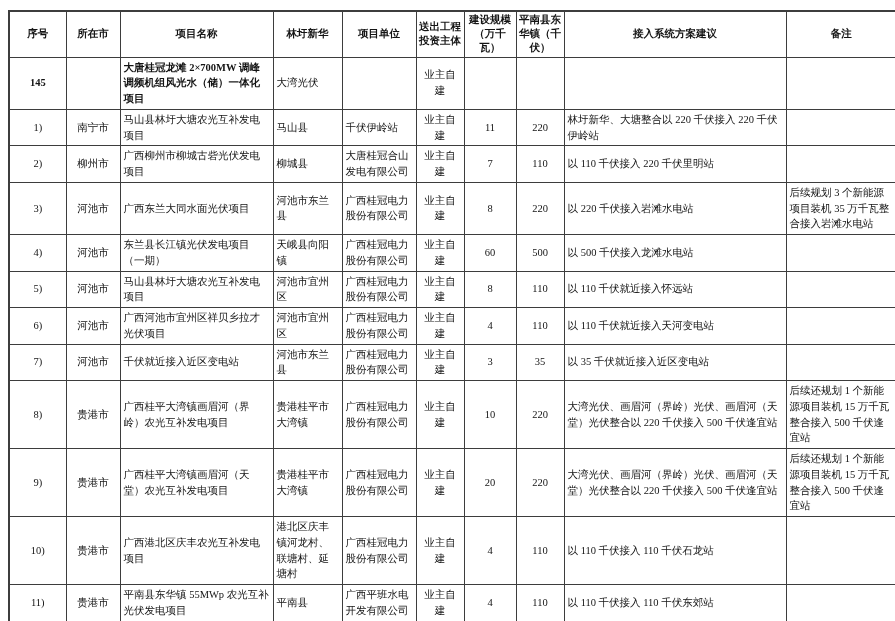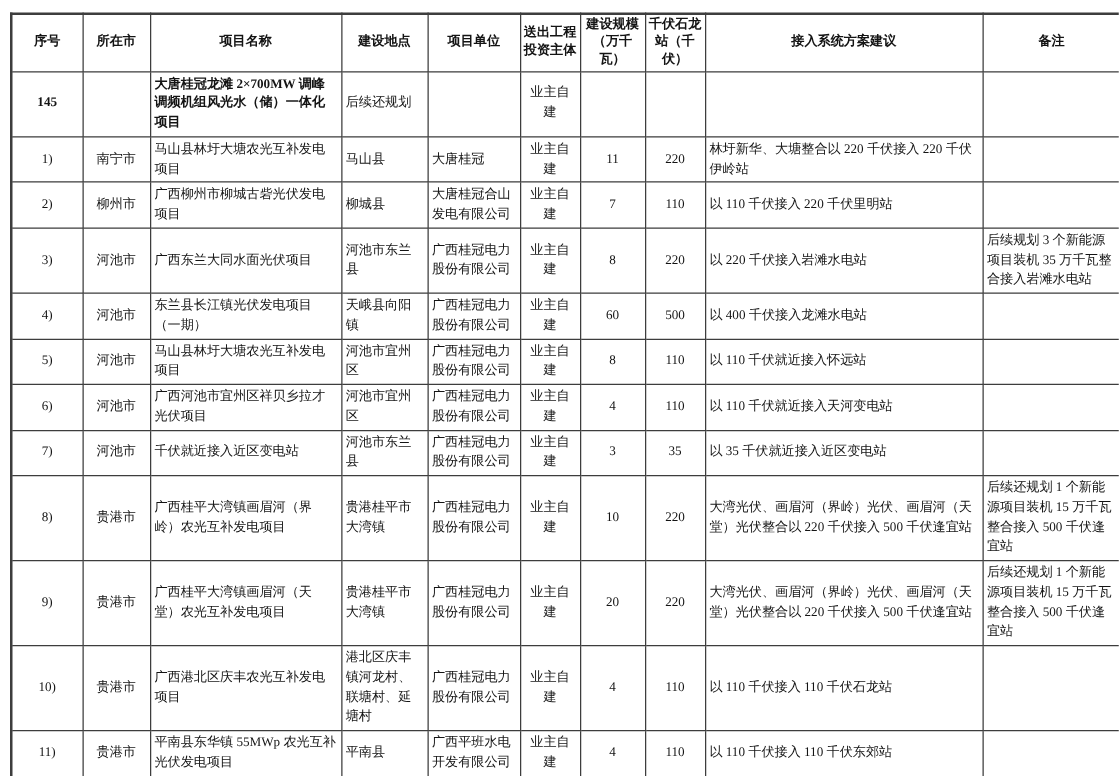--- a/index.html
+++ b/index.html
@@ -54,48 +54,48 @@
       <col class="c6">
       <col class="c7">
       <col class="c8">
       <col class="c9">
   </colgroup>
   <thead>
     <tr>
         <th class="c0">序号</th>
         <th class="c1">所在市</th>
         <th class="c2">项目名称</th>
-        <th class="c3">建设地点</th>
+        <th class="c3">林圩新华</th>
         <th class="c4">项目单位</th>
         <th class="c5">送出工程投资主体</th>
         <th class="c6">建设规模（万千瓦）</th>
-        <th class="c7">千伏石龙站（千伏）</th>
+        <th class="c7">平南县东华镇（千伏）</th>
         <th class="c8">接入系统方案建议</th>
         <th class="c9">备注</th>
       </tr>
   </thead>
   <tbody>
       <tr>
         <td class="c0 bold">145</td>
         <td class="c1"></td>
         <td class="c2 bold">大唐桂冠龙滩 2×700MW 调峰调频机组风光水（储）一体化项目</td>
-        <td class="c3">后续还规划</td>
+        <td class="c3">大湾光伏</td>
         <td class="c4"></td>
         <td class="c5">业主自建</td>
         <td class="c6"></td>
         <td class="c7"></td>
         <td class="c8"></td>
         <td class="c9"></td>
       </tr>
       <tr>
         <td class="c0">1)</td>
         <td class="c1">南宁市</td>
         <td class="c2">马山县林圩大塘农光互补发电项目</td>
         <td class="c3">马山县</td>
-        <td class="c4">大唐桂冠</td>
+        <td class="c4">千伏伊岭站</td>
         <td class="c5">业主自建</td>
         <td class="c6">11</td>
         <td class="c7">220</td>
         <td class="c8">林圩新华、大塘整合以 220 千伏接入 220 千伏伊岭站</td>
         <td class="c9"></td>
       </tr>
       <tr>
         <td class="c0">2)</td>
         <td class="c1">柳州市</td>
         <td class="c2">广西柳州市柳城古砦光伏发电项目</td>
@@ -121,21 +121,21 @@
       </tr>
       <tr>
         <td class="c0">4)</td>
         <td class="c1">河池市</td>
         <td class="c2">东兰县长江镇光伏发电项目（一期）</td>
         <td class="c3">天峨县向阳镇</td>
         <td class="c4">广西桂冠电力股份有限公司</td>
         <td class="c5">业主自建</td>
         <td class="c6">60</td>
         <td class="c7">500</td>
-        <td class="c8">以 400 千伏接入龙滩水电站</td>
+        <td class="c8">以 500 千伏接入龙滩水电站</td>
         <td class="c9"></td>
       </tr>
       <tr>
         <td class="c0">5)</td>
         <td class="c1">河池市</td>
         <td class="c2">马山县林圩大塘农光互补发电项目</td>
         <td class="c3">河池市宜州区</td>
         <td class="c4">广西桂冠电力股份有限公司</td>
         <td class="c5">业主自建</td>
         <td class="c6">8</td>

